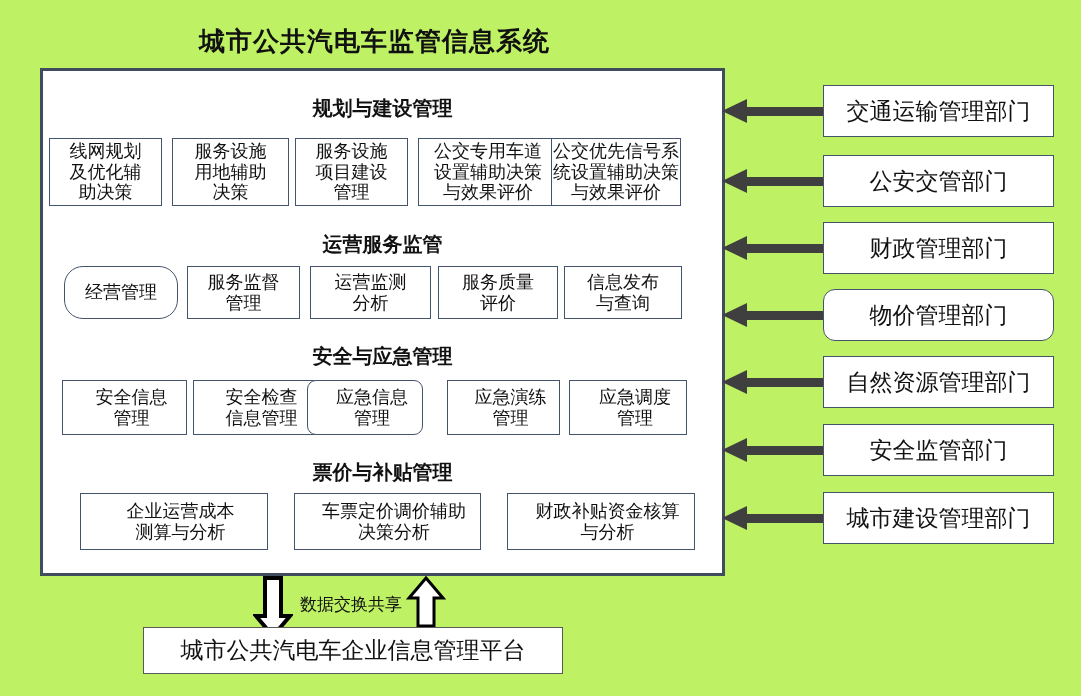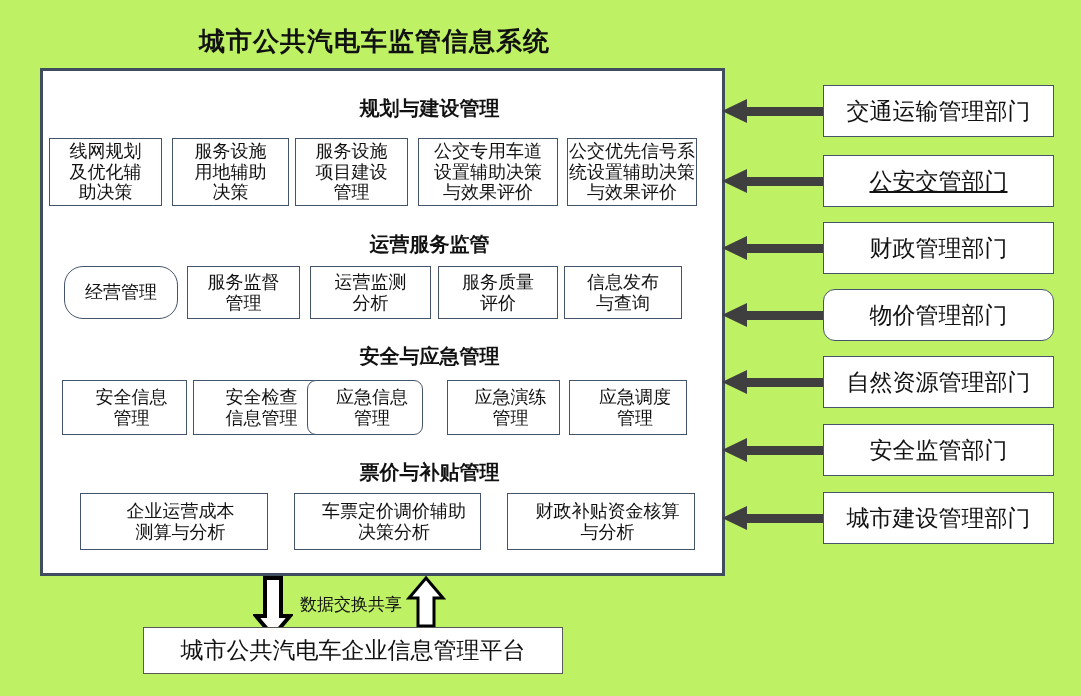--- a/index.html
+++ b/index.html
@@ -3,52 +3,52 @@
 <meta charset="utf-8">
 <style>
   html,body{margin:0;padding:0;background:#fff;}
   body{font-family:"DejaVu Sans","Liberation Sans",sans-serif;color:#111;}
   .canvas{position:relative;width:1081px;height:696px;background:#bef264;overflow:hidden;}
 
   .title{position:absolute;left:199px;top:24px;font-size:26px;font-weight:bold;letter-spacing:1px;white-space:nowrap;}
 
   .main-box{position:absolute;left:40px;top:68px;width:685px;height:508px;border:3px solid #3f4d5e;box-sizing:border-box;background:#fff;}
 
-  .sec-header{position:absolute;left:0;width:679px;text-align:center;font-size:20px;font-weight:bold;white-space:nowrap;padding-left:47px;}
+  .sec-header{position:absolute;left:0;width:679px;text-align:center;font-size:20px;font-weight:bold;white-space:nowrap;}
   .h1{top:24px;} .h2{top:160px;} .h3{top:272px;} .h4{top:388px;}
 
   .sub-box{position:absolute;box-sizing:border-box;border:1.5px solid #44546a;background:#fff;
            display:flex;align-items:center;justify-content:center;text-align:center;
            font-size:18px;line-height:1.16;white-space:pre-line;}
 
   
   .r1{top:67px;height:68px;}
   .r1b1{left:6px;width:113px;}  .r1b2{left:129px;width:117px;}
   .r1b3{left:252px;width:113px;}.r1b4{left:375px;width:140px;}
-  .r1b5{left:524px;width:130px;}
+  .r1b5{left:508px;width:130px;}
   
   .r2{top:195px;height:53px;}
   .r2b1{left:21px;width:114px;border-radius:19px;} .r2b2{left:144px;width:113px;}
   .r2b3{left:267px;width:121px;}.r2b4{left:395px;width:120px;}
   .r2b5{left:521px;width:118px;}
   
   .r3{top:309px;height:55px;padding-left:14px;}
   .r3b1{left:19px;width:125px;} .r3b2{left:150px;width:123px;}
   .r3b3{left:264px;width:116px;border-radius:9px;}.r3b4{left:404px;width:113px;}
   .r3b5{left:526px;width:118px;}
   
   .r4{top:422px;height:57px;padding-left:13px;}
   .r4b1{left:37px;width:188px;} .r4b2{left:251px;width:187px;}
   .r4b3{left:464px;width:188px;}
 
   
   .dept{position:absolute;left:823px;width:231px;height:52px;box-sizing:border-box;
         border:1.5px solid #44546a;background:#fff;display:flex;align-items:center;justify-content:center;
         font-size:23px;white-space:nowrap;}
-  .d1{top:85px;} .d2{top:155px;text-decoration:underline;} .d3{top:222px;} .d4{top:289px;border-radius:12px;}
+  .d1{top:85px;} .d2{top:155px;} .d3{top:222px;} .d4{top:289px;border-radius:12px;}
   .d5{top:356px;} .d6{top:424px;} .d7{top:492px;}
 
   
   .arr{position:absolute;left:722px;width:101px;height:24px;display:flex;align-items:center;}
   .a1{top:99px;} .a2{top:169px;} .a3{top:236px;} .a4{top:303px;}
   .a5{top:370px;} .a6{top:438px;} .a7{top:506px;}
   .arr .head{width:0;height:0;border-top:12px solid transparent;border-bottom:12px solid transparent;border-right:25px solid #3f3f3f;}
   .arr .shaft{flex:1;height:9px;background:#3f3f3f;margin-left:-1px;}
 
   

